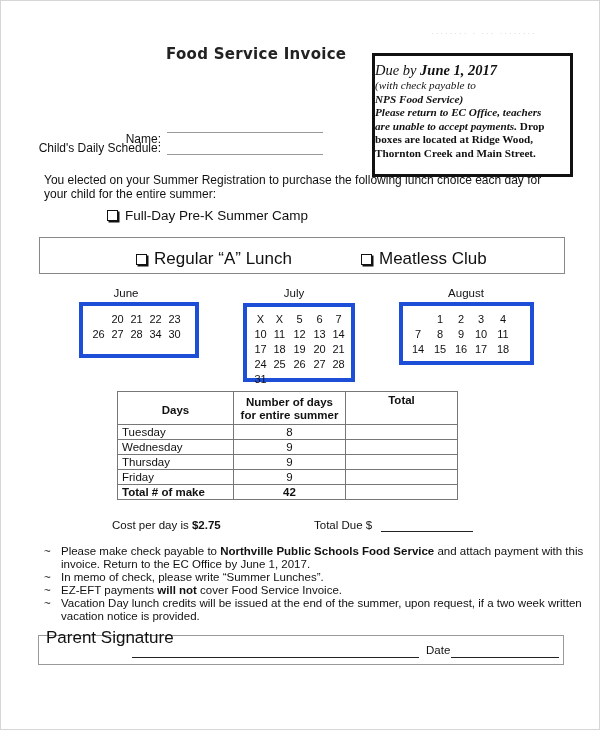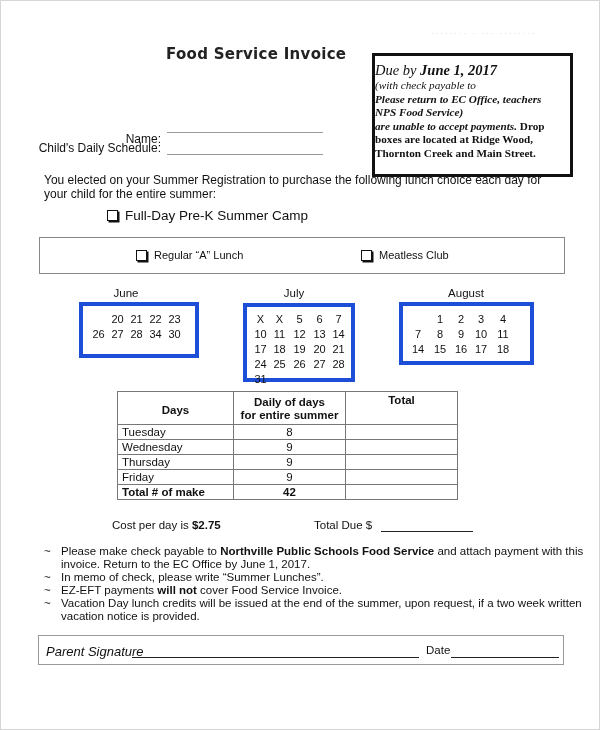--- a/index.html
+++ b/index.html
@@ -16,21 +16,21 @@
   .duebox .l1 b { font-style:italic; }
   .duebox .it { font-style:italic; }
   .duebox .bi { font-style:italic; font-weight:bold; }
   .duebox .b { font-weight:bold; }
   .lbl { font-size:12px; text-align:right; }
   .uline { border-bottom:1px solid #999; height:1px; }
   .intro { left:43px; top:172px; width:520px; font-size:12px; line-height:14px; }
   .choice { font-size:13.5px; display:flex; align-items:center; }
   .cbox { display:inline-block; width:9px; height:9px; border:1.5px solid #111; margin-right:7px; box-shadow:1.5px 1.5px 0 #111; }
   .lunchbox { left:38px; top:236px; width:524px; height:35px; border:1px solid #888; }
-  .choice.sm { font-size:11px; }
+  .choice.sm { font-size:17px; }
   .monthlabel { font-size:11.5px; text-align:center; }
   .cal { border:4px solid #1d4ed8; font-size:11px; }
   .cal table { border-collapse:collapse; }
   .cal td { padding:0; text-align:center; height:15px; line-height:15px; }
   .days-table { left:116px; top:390px; border-collapse:collapse; font-size:11.5px; }
   .days-table td, .days-table th { border:1px solid #777; padding:0 4px; height:14px; line-height:14px; }
   .days-table th { font-weight:bold; font-size:11.5px; }
   .days-table .num { text-align:center; }
   .days-table .tot { font-weight:bold; }
   .cost { font-size:11.5px; }
@@ -43,22 +43,22 @@
 <body>
 
 <div class="page">
 
   <div class="abs faint">········  ·  ···  ········</div>
   <div class="abs title">Food Service Invoice</div>
 
   <div class="abs duebox">
     <div class="l1"><span>Due by </span><b>June 1, 2017</b></div>
     <div class="it">(with check payable to</div>
+    <div class="bi">NPS Food Service)</div>
     <div class="bi">Please return to EC Office, teachers</div>
-    <div class="bi">NPS Food Service)</div>
     <div><span class="bi">are unable to accept payments.</span><span class="b"> Drop</span></div>
     <div class="b">boxes are located at Ridge Wood,</div>
     <div class="b">Thornton Creek and Main Street.</div>
   </div>
 
   <div class="abs lbl" style="left:60px; top:131px; width:100px;">Name:</div>
   <div class="abs uline" style="left:166px; top:130px; width:156px;"></div>
   <div class="abs lbl" style="left:20px; top:140px; width:140px;">Child's Daily Schedule:</div>
   <div class="abs uline" style="left:166px; top:152px; width:156px;"></div>
 
@@ -171,21 +171,21 @@
           </tr>
     </tbody>
       </table>
   </div>
 
   <table class="abs days-table">
     <tbody>
         <tr>
       <th style="width:107px; height:28px; vertical-align:middle; padding-top:4px;">Days</th>
       <th style="width:103px; line-height:13px; padding-top:1px;">
-            <div>Daily of days</div>
+            <div>Number of days</div>
             <div>for entire summer</div>
           </th>
       <th style="width:103px; vertical-align:top; padding-top:1px;">Total</th>
     </tr>
     <tr>
           <td>Tuesday</td>
           <td class="num">8</td>
           <td></td>
         </tr>
     <tr>
@@ -216,18 +216,18 @@
   <div class="abs" style="left:380px; top:530px; width:92px; border-bottom:1px solid #222;"></div>
 
   <ul class="abs notes">
     <li><span class="tilde">~</span><span>Please make check payable to </span><b>Northville Public Schools Food Service</b><span> and attach payment with this invoice.  Return to the EC Office by June 1, 2017.</span></li>
     <li><span class="tilde">~</span><span>In memo of check, please write “Summer Lunches”.</span></li>
     <li><span class="tilde">~</span><span>EZ-EFT payments </span><b>will not</b><span> cover Food Service Invoice.</span></li>
     <li><span class="tilde">~</span><span>Vacation Day lunch credits will be issued at the end of the summer, upon request, if a two week written vacation notice is provided.</span></li>
   </ul>
 
   <div class="abs sigbox"></div>
-  <div class="abs" style="left:45px; top:643px; font-size:13px;font-style:italic;">Parent Signature</div>
+  <div class="abs" style="left:45px; top:627px; font-size:17px;">Parent Signature</div>
   <div class="abs" style="left:131px; top:656px; width:287px; border-bottom:1px solid #222;"></div>
   <div class="abs" style="left:425px; top:643px; font-size:11.5px;">Date</div>
   <div class="abs" style="left:450px; top:656px; width:108px; border-bottom:1px solid #222;"></div>
 
 </div>
 
 </body></html>

